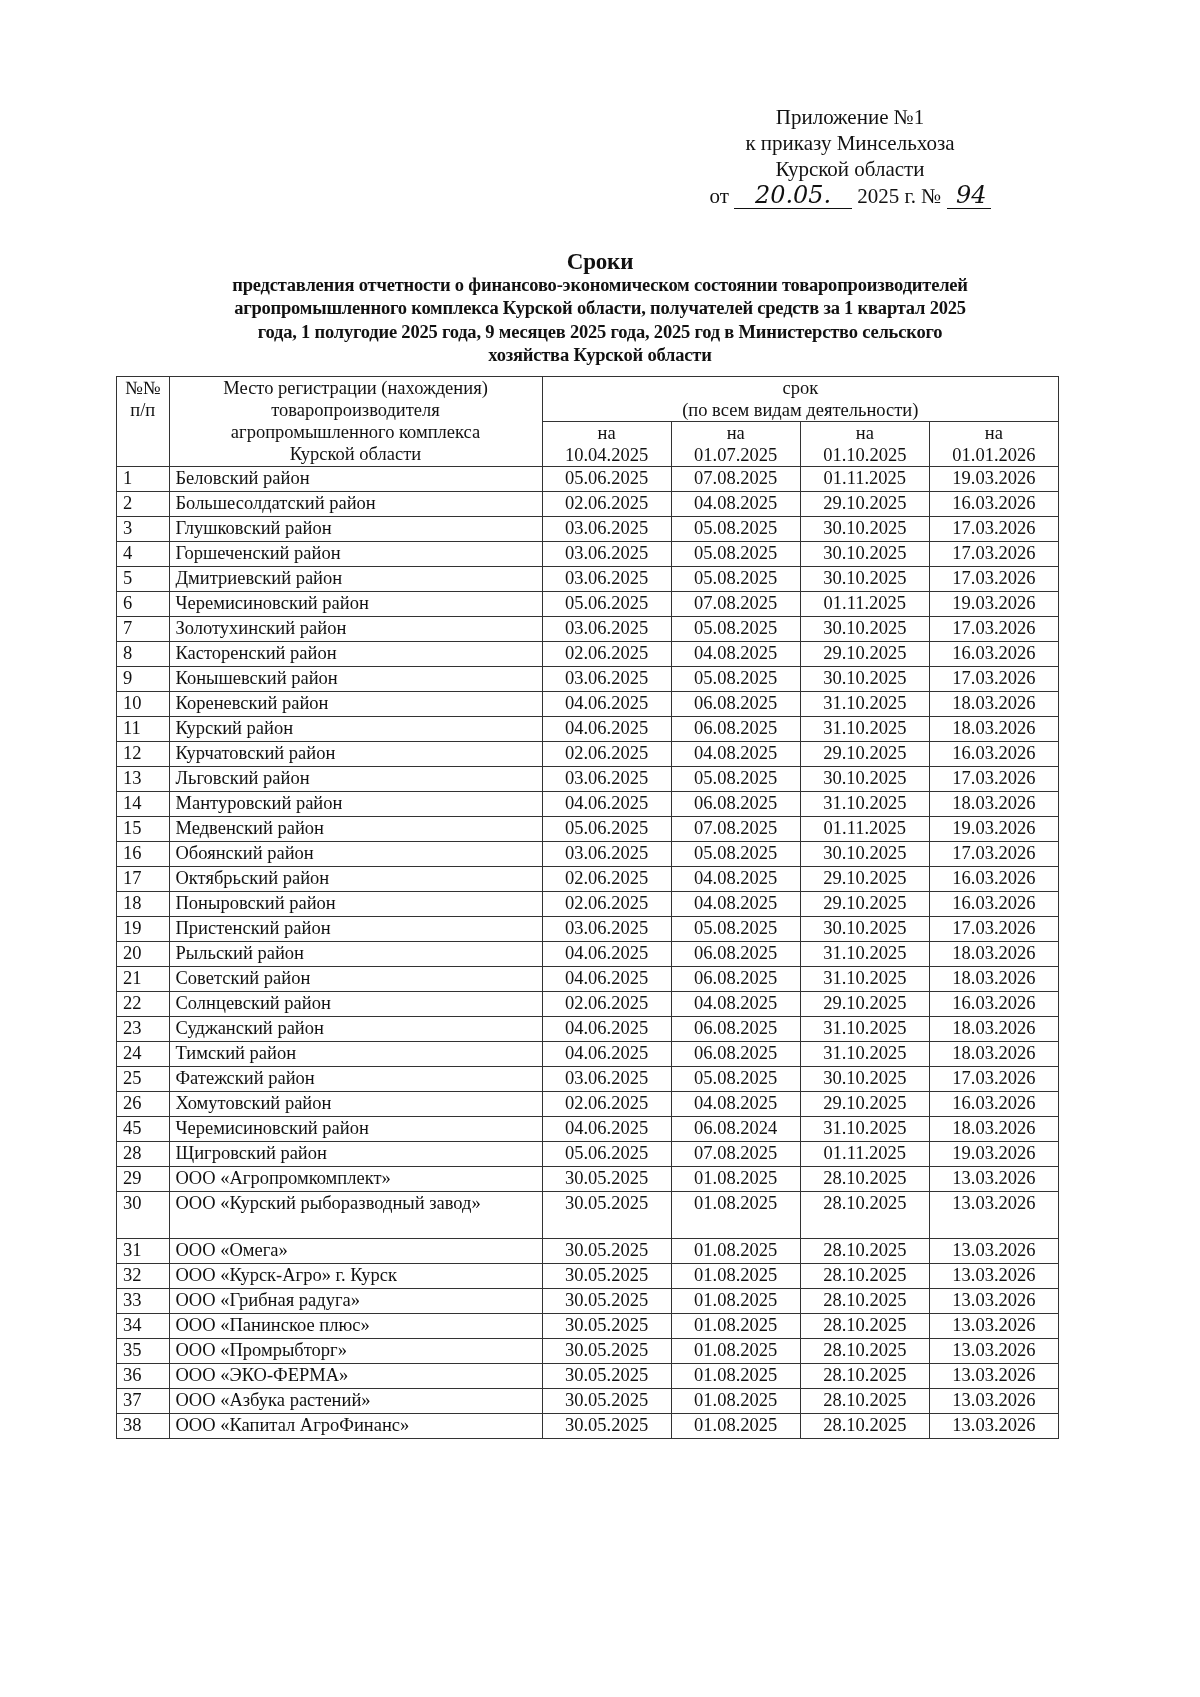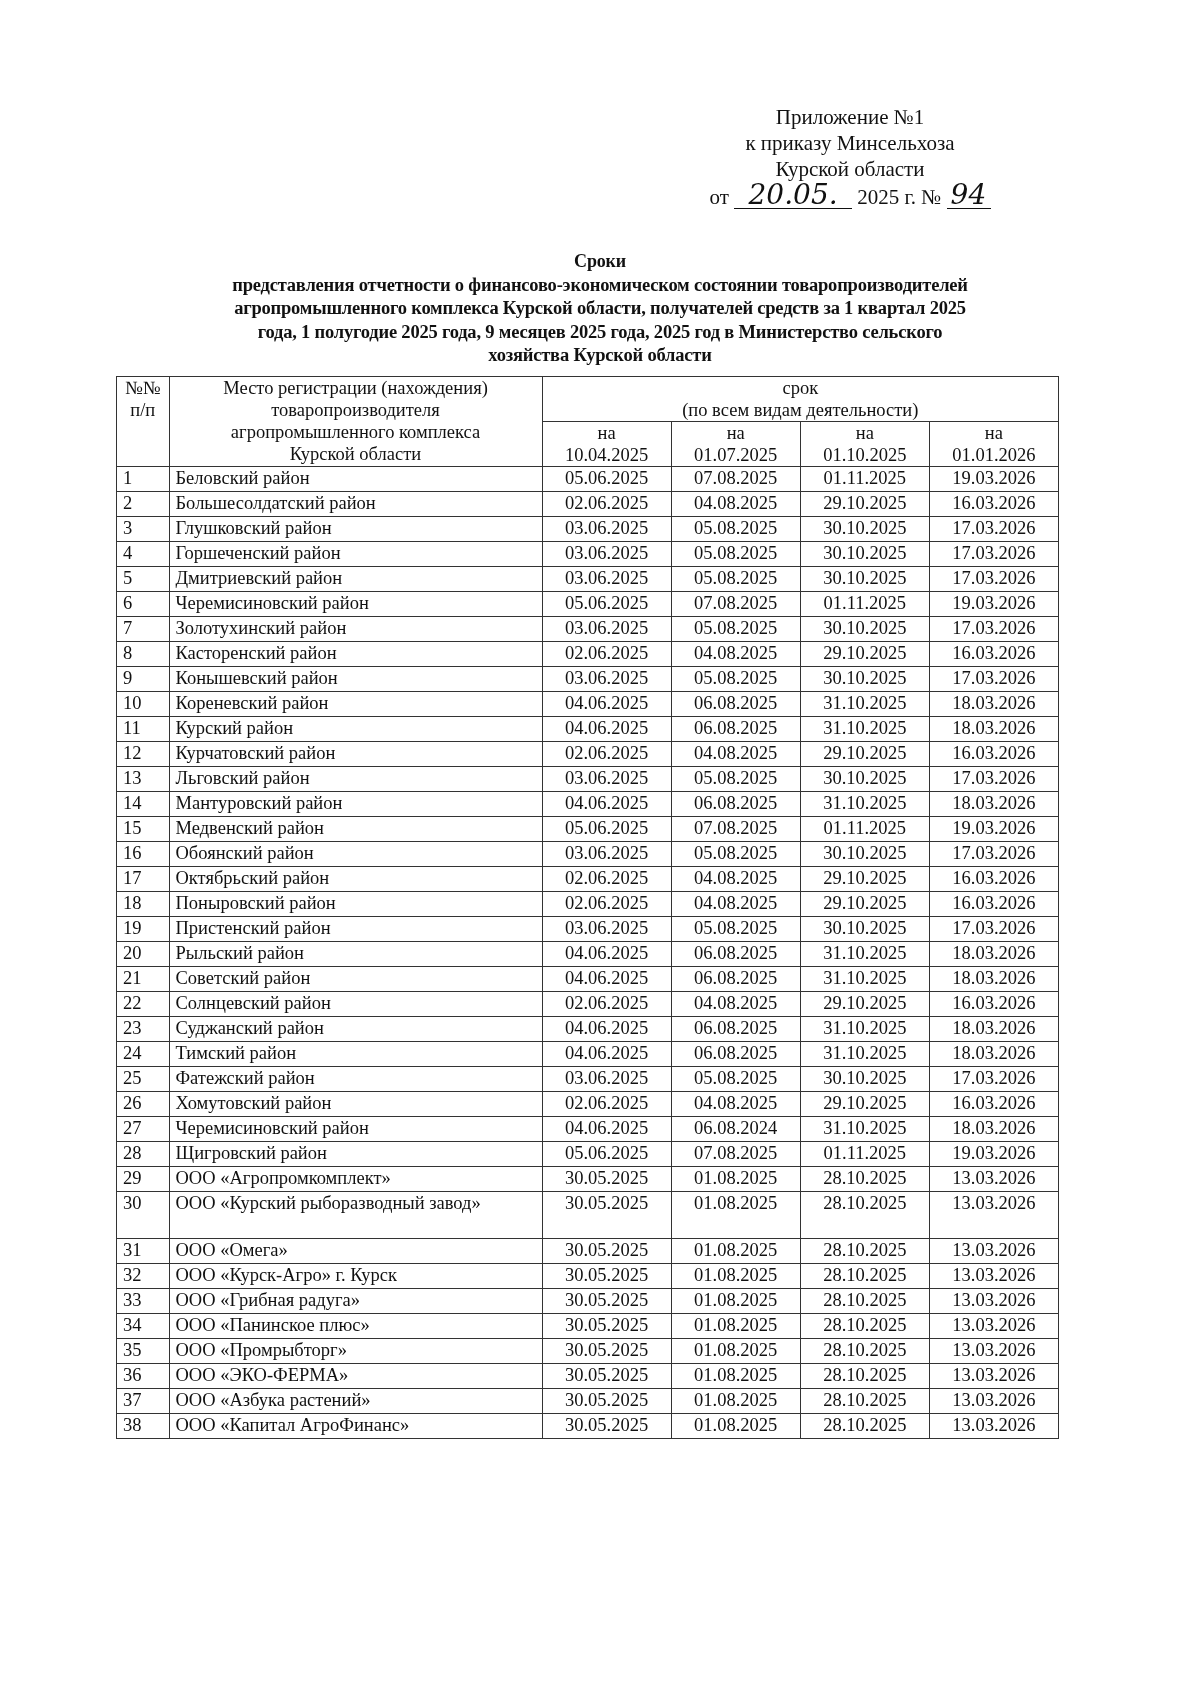--- a/index.html
+++ b/index.html
@@ -7,31 +7,31 @@
     width: 1200px; height: 1697px; position: relative; overflow: hidden;
     font-family: "Liberation Serif", "DejaVu Serif", serif; color: #111;
   }
   .appendix {
     position: absolute; left: 640px; top: 104px; width: 420px;
     text-align: center; font-size: 21px; line-height: 26px;
   }
   .appendix .line { display: block; }
   .appendix .dateline { position: relative; }
   .hand {
-    font-family: "DejaVu Serif", serif; font-style: italic; font-size: 28px;
+    font-family: "DejaVu Serif", serif; font-style: italic; font-size: 24px;
     display: inline-block; border-bottom: 1px solid #111; padding: 0 4px;
   }
   .hand.date { width: 110px; }
-  .hand.num { width: 36px; text-align: left; }
+  .hand.num { width: 36px; text-align: right; }
   .title-block {
     position: absolute; left: 140px; top: 250px; width: 920px;
     text-align: center; font-weight: bold; font-size: 18.5px; line-height: 23.5px;
     letter-spacing: -0.2px;
   }
-  .title-block .main-title { font-size: 18px; display: block; }
+  .title-block .main-title { font-size: 23px; display: block; }
   table.schedule {
     position: absolute; left: 116px; top: 376px; width: 943px;
     border-collapse: collapse; font-size: 18.5px; table-layout: fixed;
   }
   table.schedule td, table.schedule th {
     border: 1.2px solid #333; padding: 0 6px; font-weight: normal;
     line-height: 22px; height: 24px; vertical-align: top;
   }
   table.schedule th { text-align: center; }
   .col-num { width: 48px; }
@@ -317,21 +317,21 @@
       </tr>
       <tr>
         <td class="num">26</td>
         <td class="name">Хомутовский район</td>
         <td class="date">02.06.2025</td>
         <td class="date">04.08.2025</td>
         <td class="date">29.10.2025</td>
         <td class="date">16.03.2026</td>
       </tr>
       <tr>
-        <td class="num">27</td>
+        <td class="num">45</td>
         <td class="name">Черемисиновский район</td>
         <td class="date">04.06.2025</td>
         <td class="date">06.08.2024</td>
         <td class="date">31.10.2025</td>
         <td class="date">18.03.2026</td>
       </tr>
       <tr>
         <td class="num">28</td>
         <td class="name">Щигровский район</td>
         <td class="date">05.06.2025</td>

